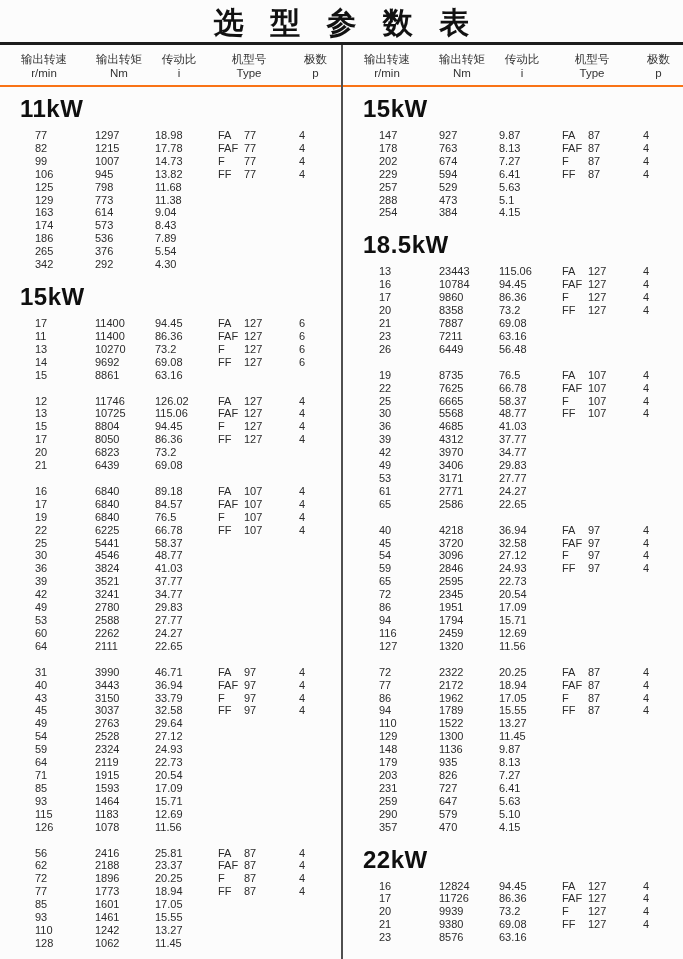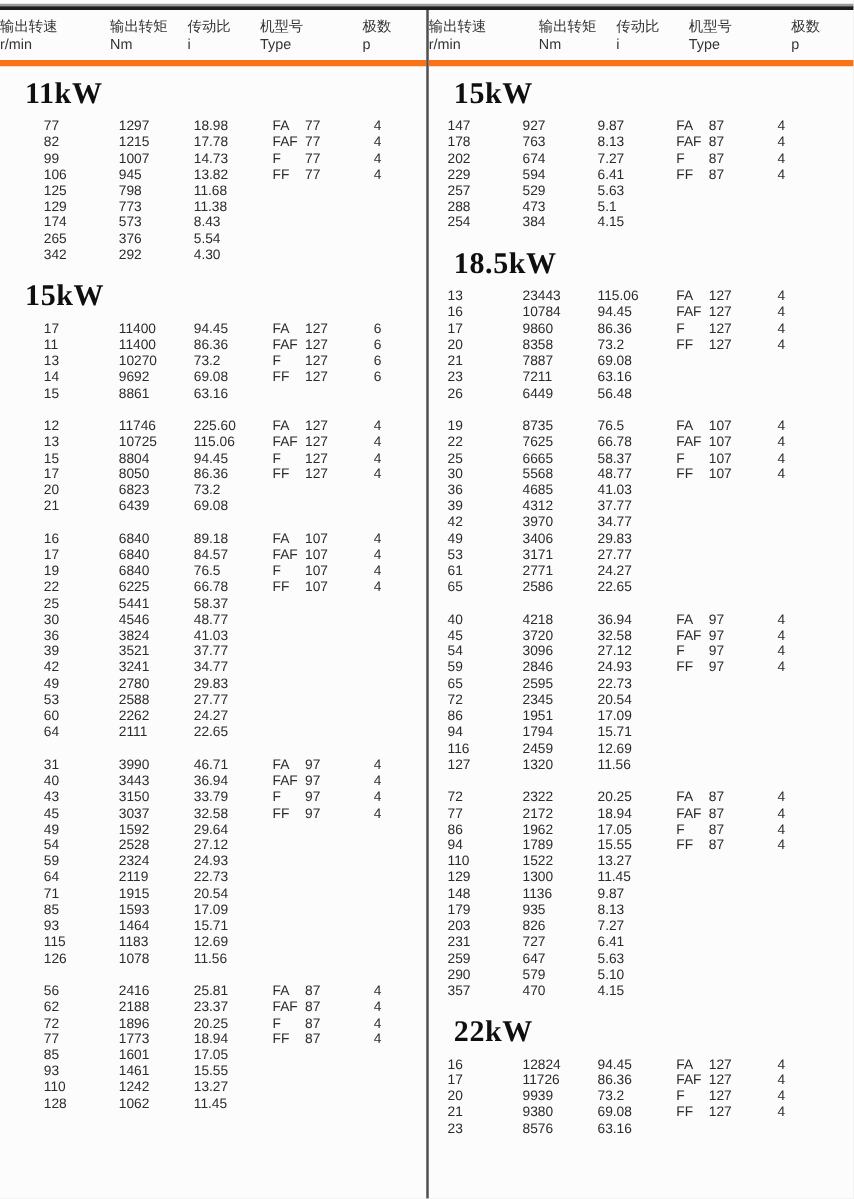--- a/index.html
+++ b/index.html
@@ -23,54 +23,54 @@
     padding:3px 0 2px 9px;
     line-height:34px;
   }
   .thick-line { border-bottom:3px solid #1c1c1c; }
   .columns { display:flex; flex:1; align-items:stretch; }
   .half { width:341px; box-sizing:border-box; }
   .half.right { width:342px; border-left:2px solid #4f4f4f; }
   .colhead {
     display:grid;
     grid-template-columns:88px 62px 58px 82px 51px;
-    text-align:left;
+    text-align:center;
     padding:7px 0 5px 0;
-    border-bottom:5px solid #f97316;
+    border-bottom:2px solid #f97316;
     font-size:11.5px;
     color:#333;
   }
   .colhead .hcell { line-height:14px; }
   .colhead .unit { display:block; }
   .tbody { padding-top:2px; }
   .section-heading {
     font-size:24px; font-weight:bold; color:#0f0f0f;
     margin:7px 0 7px 20px;
     letter-spacing:0.5px;
     line-height:26px;
-    font-family:Liberation Serif, serif;
   }
   .block { margin-bottom:13px; }
   .row {
     display:grid;
     grid-template-columns:60px 60px 63px 26px 55px 30px;
     padding-left:35px;
     font-size:11px;
     line-height:12.9px;
     color:#2b2b2b;
     white-space:nowrap;
   }
-  .half.right .row { padding-left:15px; }
+  .half.right .row { padding-left:36px; }
   .cell { overflow:visible; }
 </style>
 </head>
 <body>
 
 <div class="page">
   <div class="top-line"></div>
+  <div class="page-title">选 型 参 数 表</div>
   <div class="thick-line"></div>
   <div class="columns">
     <div class="half left">
       <div class="colhead">
           <div class="hcell"><span class="label">输出转速</span><span class="unit">r/min</span></div>
           <div class="hcell"><span class="label">输出转矩</span><span class="unit">Nm</span></div>
           <div class="hcell"><span class="label">传动比</span><span class="unit">i</span></div>
           <div class="hcell"><span class="label">机型号</span><span class="unit">Type</span></div>
           <div class="hcell"><span class="label">极数</span><span class="unit">p</span></div>
         </div>
@@ -119,28 +119,44 @@
             </div>
             <div class="row">
               <span class="cell">129</span>
               <span class="cell">773</span>
               <span class="cell">11.38</span>
               <span class="cell"></span>
               <span class="cell"></span>
               <span class="cell"></span>
             </div>
             <div class="row">
+              <span class="cell">163</span>
+              <span class="cell">614</span>
+              <span class="cell">9.04</span>
+              <span class="cell"></span>
+              <span class="cell"></span>
+              <span class="cell"></span>
+            </div>
+            <div class="row">
               <span class="cell">174</span>
               <span class="cell">573</span>
               <span class="cell">8.43</span>
               <span class="cell"></span>
               <span class="cell"></span>
               <span class="cell"></span>
             </div>
             <div class="row">
+              <span class="cell">186</span>
+              <span class="cell">536</span>
+              <span class="cell">7.89</span>
+              <span class="cell"></span>
+              <span class="cell"></span>
+              <span class="cell"></span>
+            </div>
+            <div class="row">
               <span class="cell">265</span>
               <span class="cell">376</span>
               <span class="cell">5.54</span>
               <span class="cell"></span>
               <span class="cell"></span>
               <span class="cell"></span>
             </div>
             <div class="row">
               <span class="cell">342</span>
               <span class="cell">292</span>
@@ -190,21 +206,21 @@
               <span class="cell">63.16</span>
               <span class="cell"></span>
               <span class="cell"></span>
               <span class="cell"></span>
             </div>
           </div>
           <div class="block">
             <div class="row">
               <span class="cell">12</span>
               <span class="cell">11746</span>
-              <span class="cell">225.60</span>
+              <span class="cell">126.02</span>
               <span class="cell">FA</span>
               <span class="cell">127</span>
               <span class="cell">4</span>
             </div>
             <div class="row">
               <span class="cell">13</span>
               <span class="cell">10725</span>
               <span class="cell">115.06</span>
               <span class="cell">FAF</span>
               <span class="cell">127</span>
@@ -377,21 +393,21 @@
             <div class="row">
               <span class="cell">45</span>
               <span class="cell">3037</span>
               <span class="cell">32.58</span>
               <span class="cell">FF</span>
               <span class="cell">97</span>
               <span class="cell">4</span>
             </div>
             <div class="row">
               <span class="cell">49</span>
-              <span class="cell">1592</span>
+              <span class="cell">2763</span>
               <span class="cell">29.64</span>
               <span class="cell"></span>
               <span class="cell"></span>
               <span class="cell"></span>
             </div>
             <div class="row">
               <span class="cell">54</span>
               <span class="cell">2528</span>
               <span class="cell">27.12</span>
               <span class="cell"></span>

